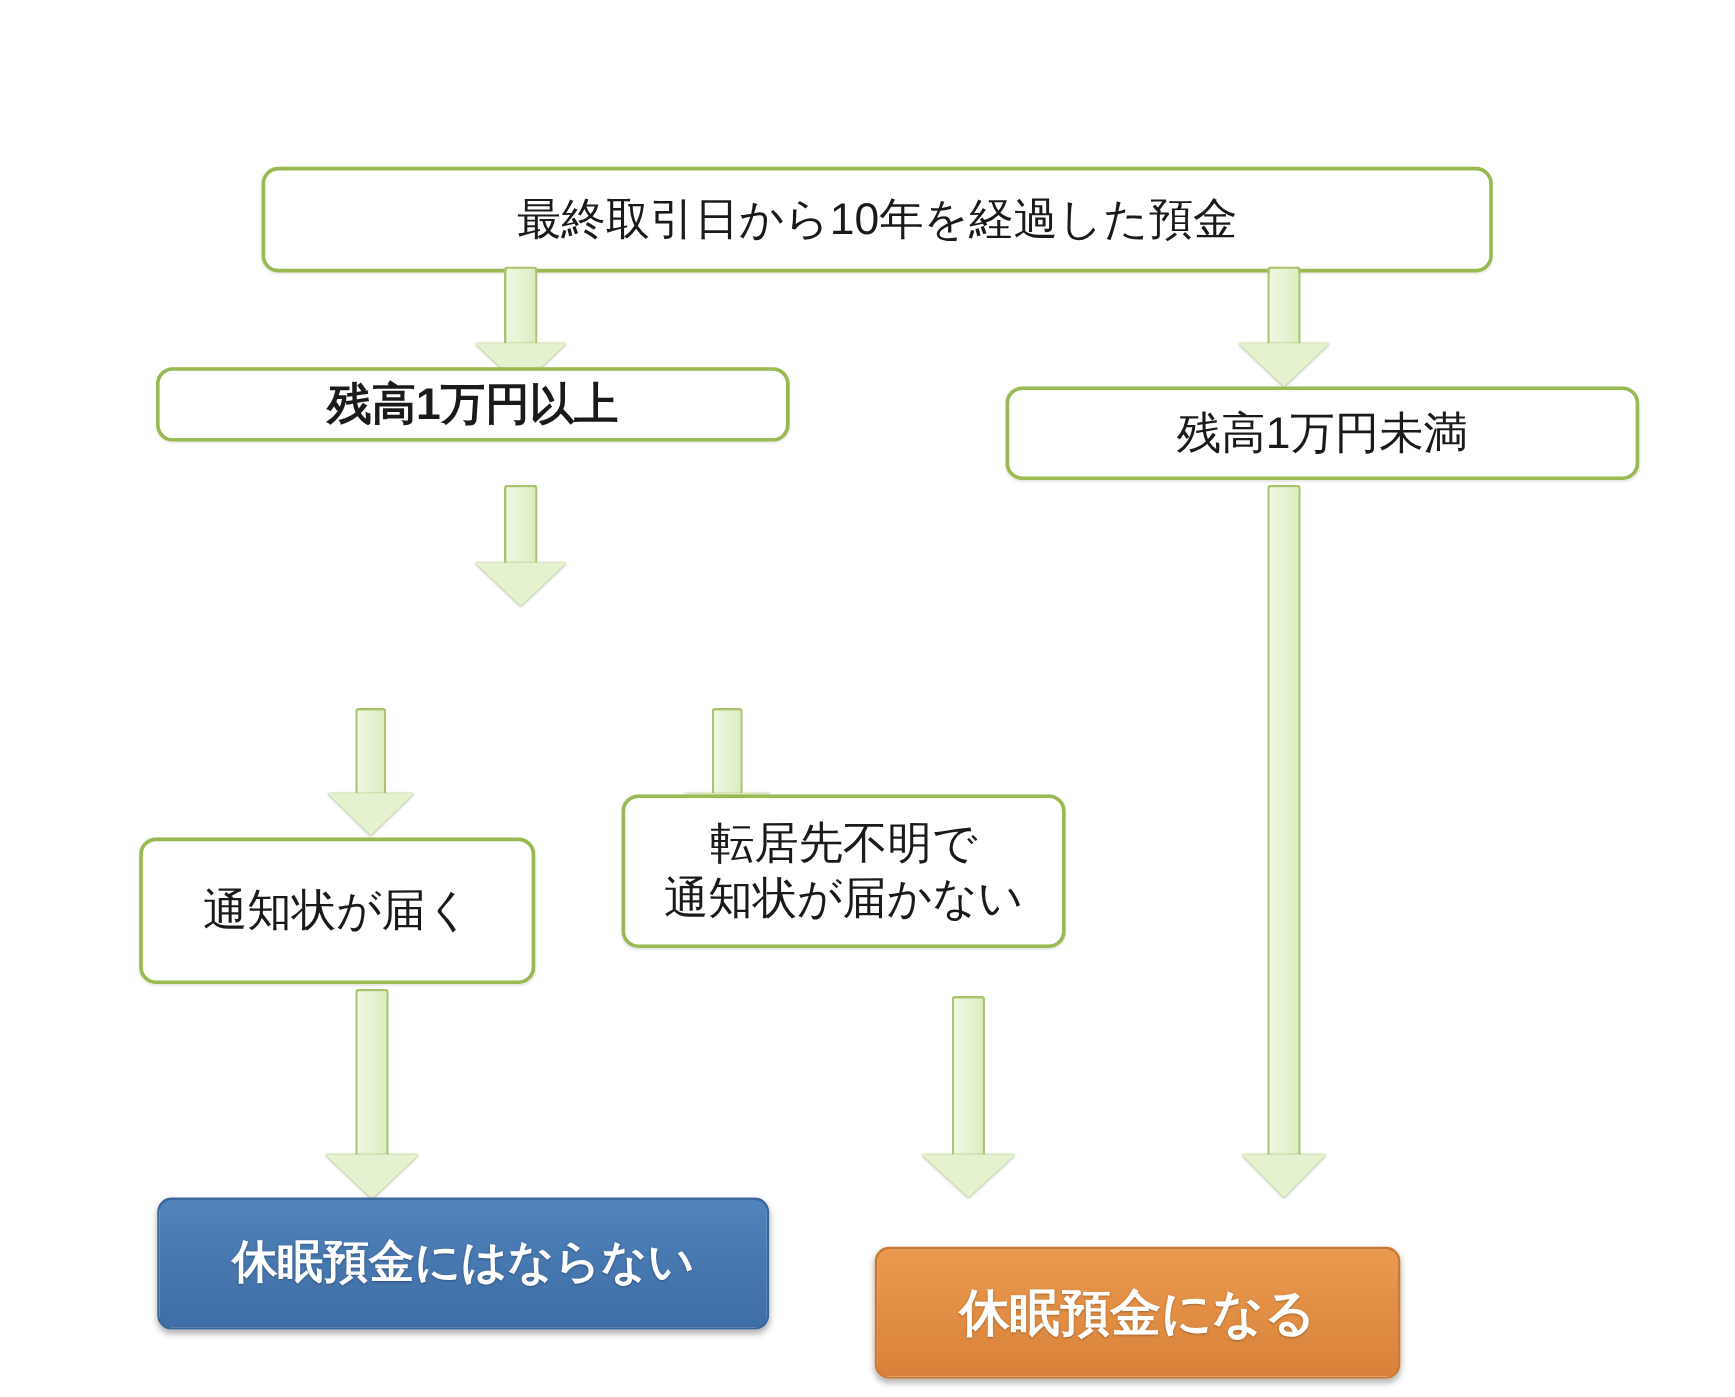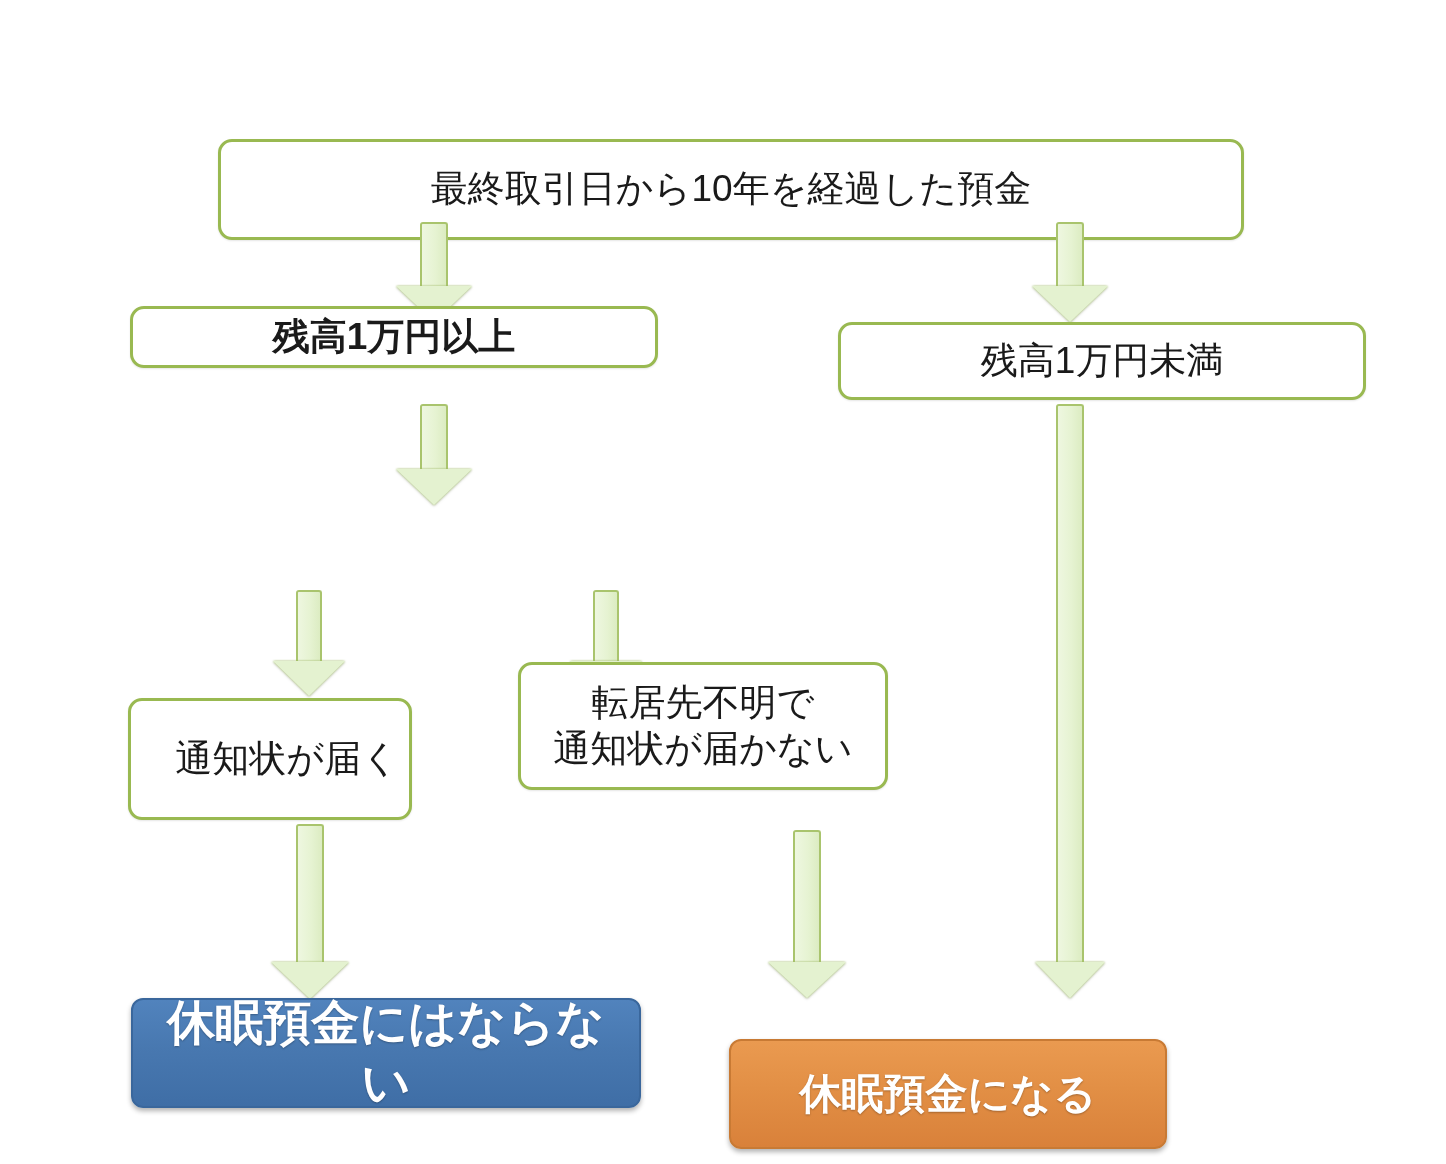--- a/index.html
+++ b/index.html
@@ -104,21 +104,21 @@
     border-top-color: #e4f2d0;
     filter: drop-shadow(0 0 0.9px #a9c46d) drop-shadow(0 1px 1px rgba(0,0,0,0.16));
   }
 </style>
 </head>
 <body>
 
 <div id="canvas">
 
 
-  <div class="node process" style="left:218px; top:139px; width:1026px; height:101px; font-size:37px;">
+  <div class="node process" style="left:218px; top:139px; width:1026px; height:88px; font-size:37px;">
     <span class="node-label">最終取引日から10年を経過した預金</span>
   </div>
 
   <div class="arrow" style="left:396px; top:222px; width:76px; height:100px;">
     <div class="shaft" style="width:28px; height:68px;"></div>
     <div class="head" style="border-left-width:38px; border-right-width:38px; border-top-width:36px;"></div>
   </div>
 
   <div class="arrow" style="left:1032px; top:222px; width:76px; height:100px;">
     <div class="shaft" style="width:28px; height:68px;"></div>
@@ -147,40 +147,40 @@
   <div class="arrow" style="left:273px; top:590px; width:72px; height:106px;">
     <div class="shaft" style="width:26px; height:73px;"></div>
     <div class="head" style="border-left-width:36px; border-right-width:36px; border-top-width:35px;"></div>
   </div>
 
   <div class="arrow" style="left:570px; top:590px; width:72px; height:106px;">
     <div class="shaft" style="width:26px; height:73px;"></div>
     <div class="head" style="border-left-width:36px; border-right-width:36px; border-top-width:35px;"></div>
   </div>
 
-  <div class="node process" style="left:128px; top:698px; width:284px; height:122px; font-size:37px;text-align:right;">
+  <div class="node process" style="left:116px; top:698px; width:330px; height:122px; font-size:37px;">
     <span class="node-label">通知状が届く</span>
   </div>
 
   <div class="node process" style="left:518px; top:662px; width:370px; height:128px; font-size:37px;">
     <span class="node-label">転居先不明で
 通知状が届かない</span>
   </div>
 
   <div class="arrow" style="left:271px; top:824px; width:78px; height:175px;">
     <div class="shaft" style="width:28px; height:140px;"></div>
     <div class="head" style="border-left-width:39px; border-right-width:39px; border-top-width:37px;"></div>
   </div>
 
   <div class="arrow" style="left:768px; top:830px; width:78px; height:168px;">
     <div class="shaft" style="width:28px; height:134px;"></div>
     <div class="head" style="border-left-width:39px; border-right-width:39px; border-top-width:36px;"></div>
   </div>
 
-  <div class="node terminal blue" style="left:131px; top:998px; width:510px; height:110px; font-size:48px;">
+  <div class="node terminal blue" style="left:131px; top:998px; width:510px; height:110px; font-size:38px;">
     <span class="node-label">休眠預金にはならない</span>
   </div>
 
   <div class="node terminal orange" style="left:729px; top:1039px; width:438px; height:110px; font-size:42px;">
     <span class="node-label">休眠預金になる</span>
   </div>
 
 </div>
 
 </body></html>

